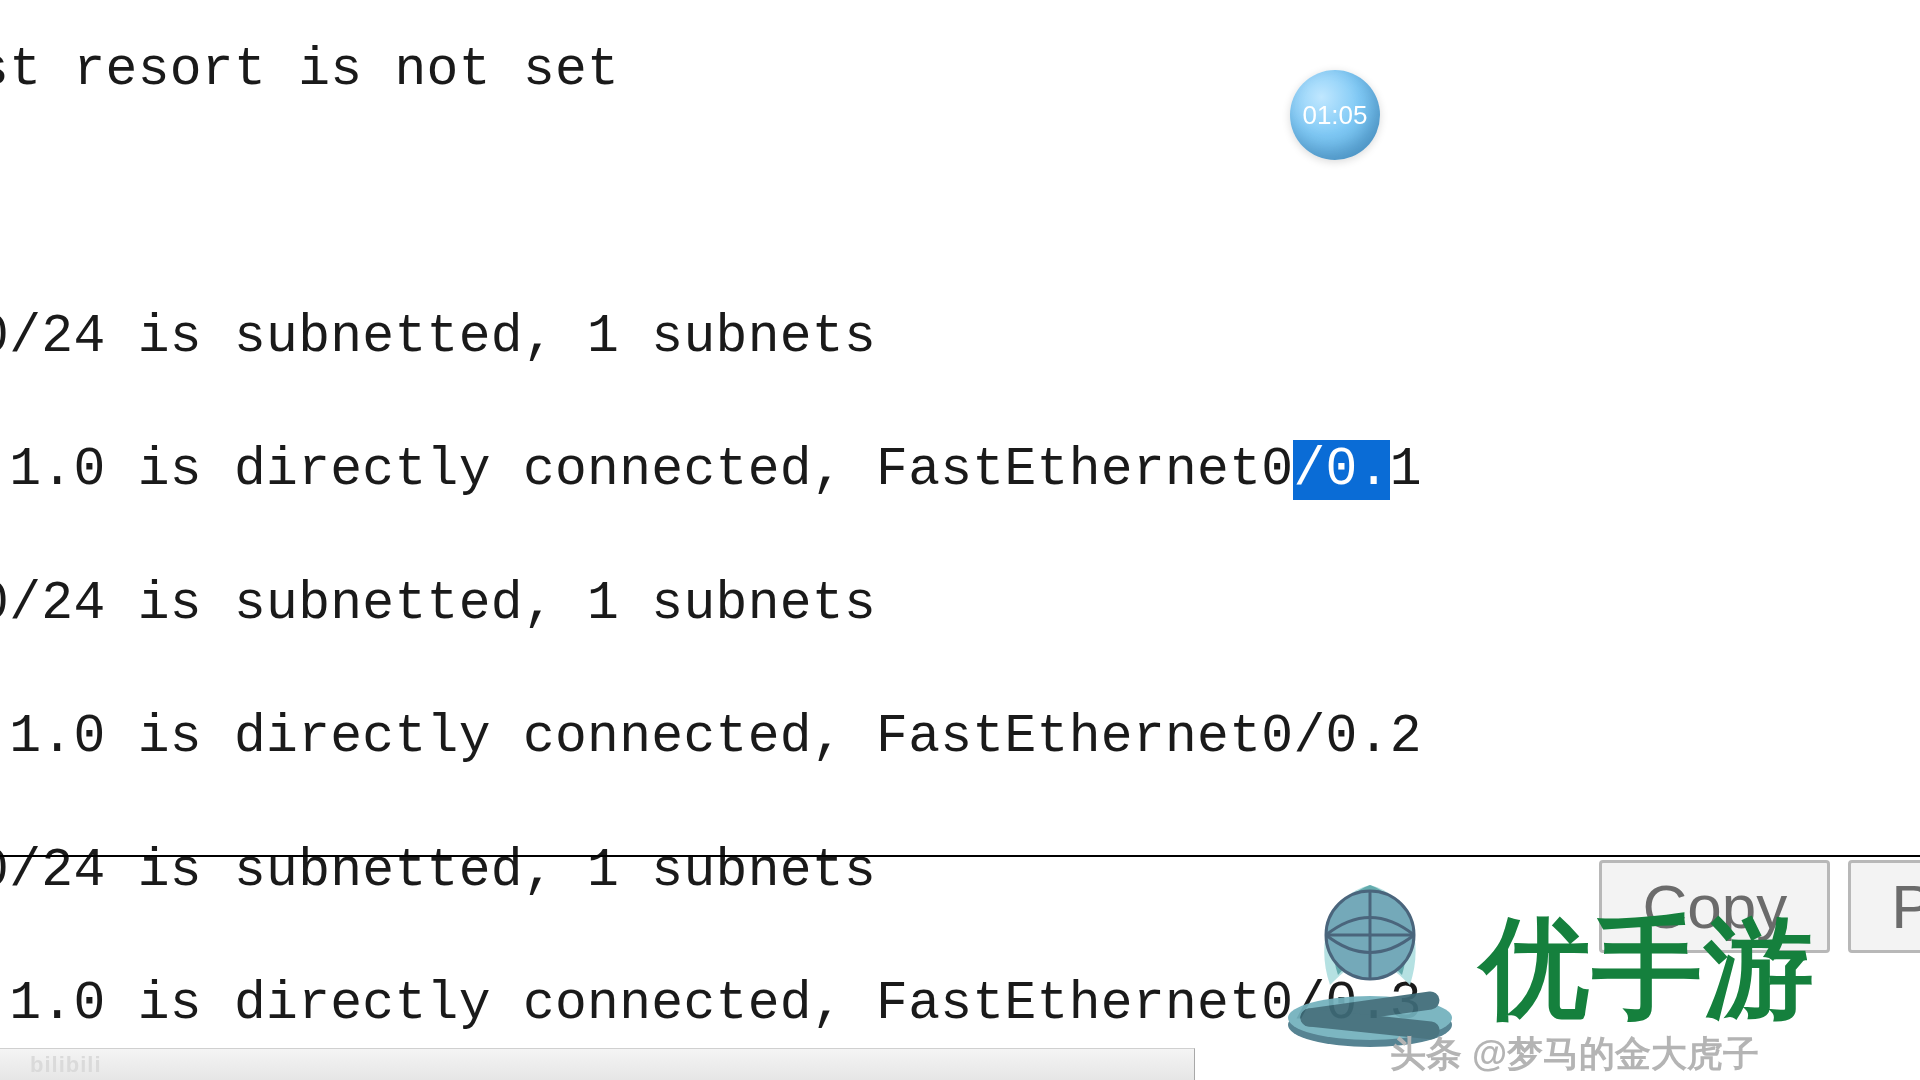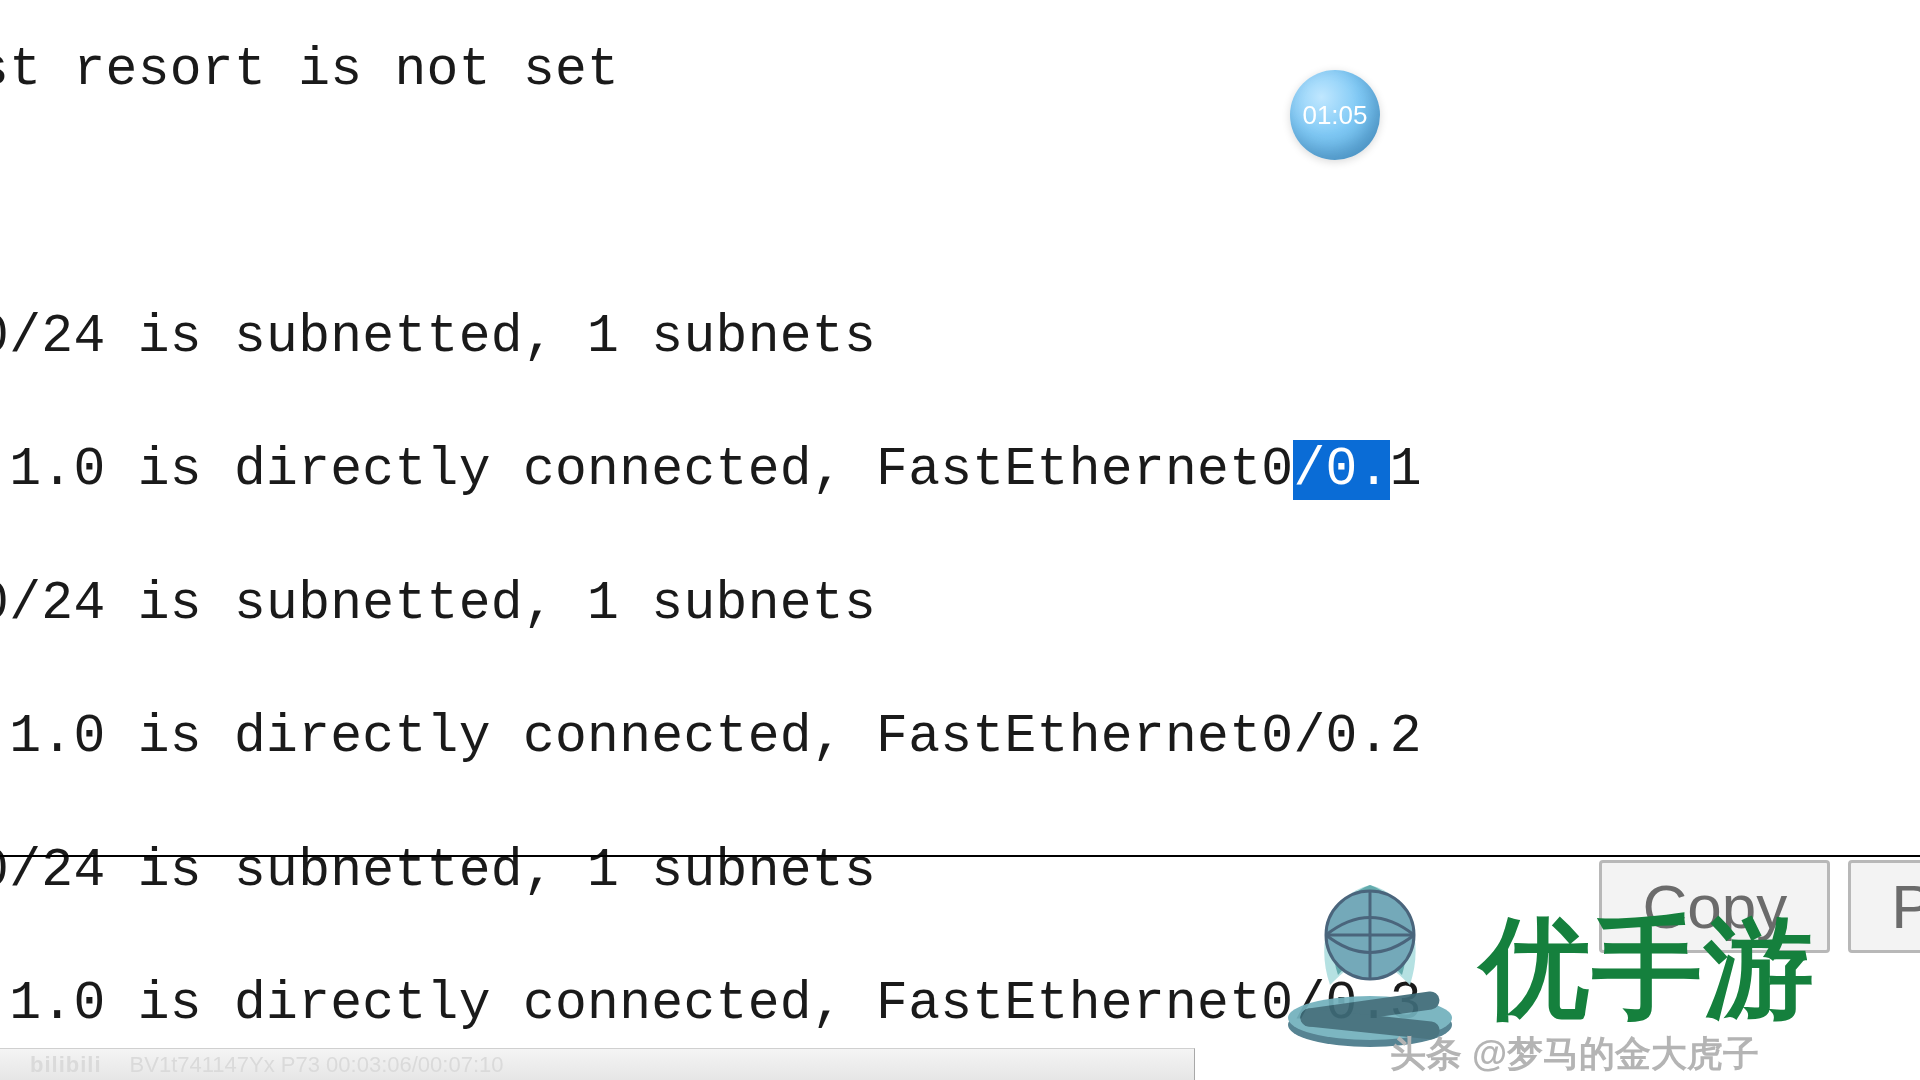--- a/index.html
+++ b/index.html
@@ -158,14 +158,13 @@
     <line x1="100" y1="31" x2="100" y2="119" stroke="#3d5a73" stroke-width="3"></line>
     <line x1="56" y1="75" x2="144" y2="75" stroke="#3d5a73" stroke-width="3"></line>
   </svg>
 </div>
 
 <div class="cn-text">优手游</div>
 <div class="cn-sub">头条 @梦马的金大虎子</div>
 
 <div class="bottom-bar">
   <span class="bili">bilibili</span>
-  <span>BV1t741147Yx P73 00:03:06/00:07:10</span>
 </div>
 
 </body></html>

